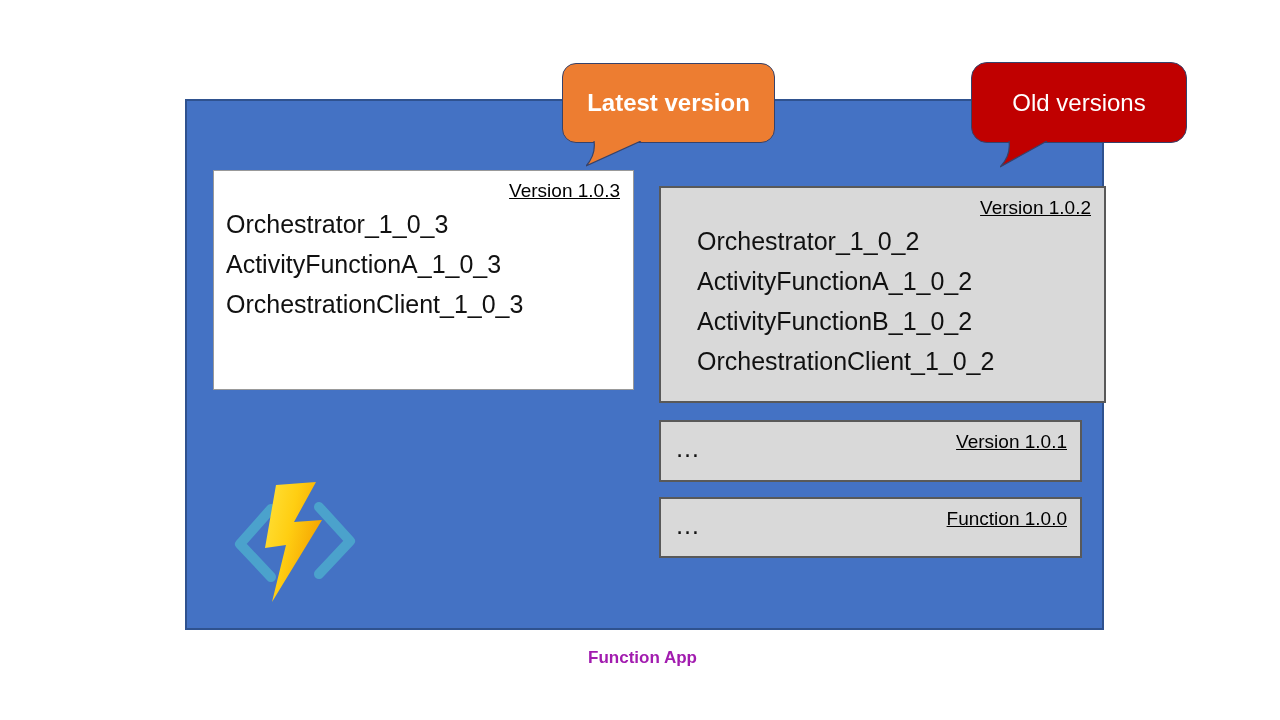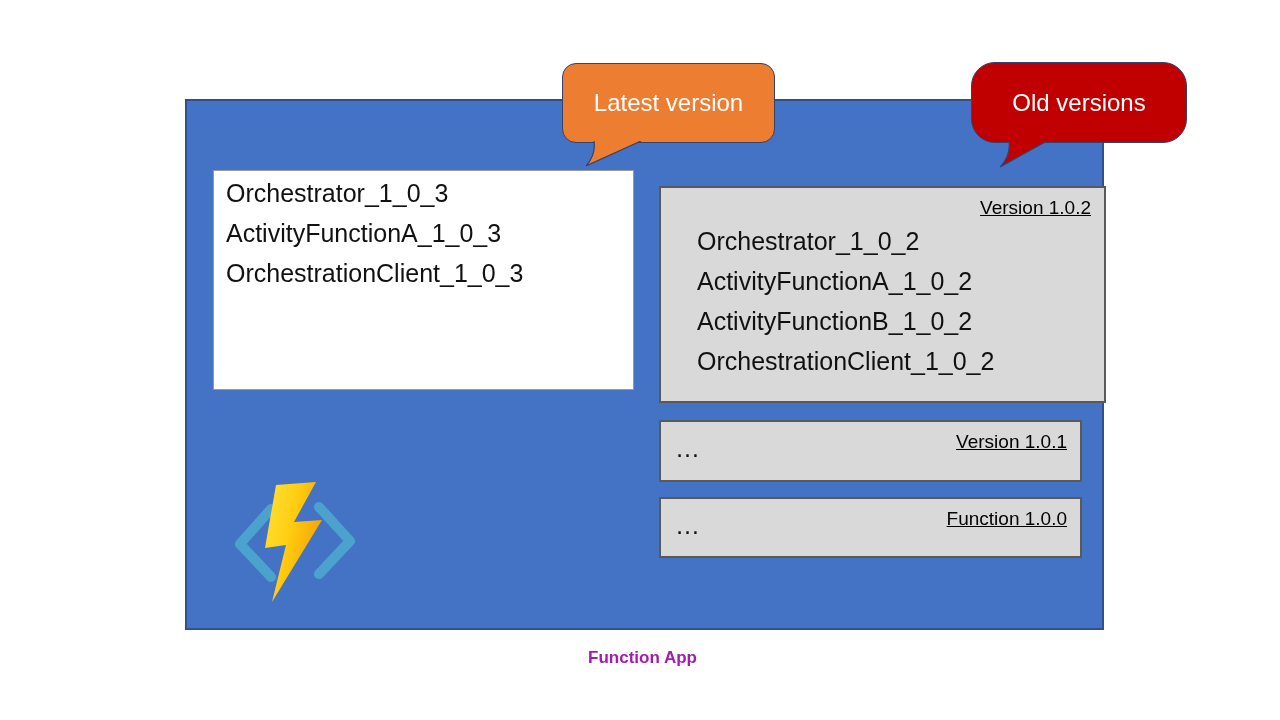--- a/index.html
+++ b/index.html
@@ -67,26 +67,27 @@
     justify-content: center;
     color: #ffffff;
     font-size: 24px;
     border: 1.5px solid #35426B;
   }
   .callout.latest {
     left: 562px; top: 63px;
     width: 211px; height: 78px;
     background: #ED7D31;
     border-radius: 14px;
+    font-weight: bold;
   }
   .callout.old {
     left: 971px; top: 62px;
     width: 214px; height: 79px;
     background: #C00000;
-    border-radius: 24px;
+    border-radius: 16px;
   }
   .tail { position: absolute; }
   .tail.latest-tail { left: 586px; top: 141px; }
   .tail.old-tail   { left: 1000px; top: 141px; }
 
   
   .caption {
     position: absolute;
     left: 185px; top: 648px;
     width: 915px;
@@ -100,20 +101,21 @@
   .logo { position: absolute; left: 230px; top: 472px; }
 </style>
 </head>
 <body>
 
 <div class="stage">
 
   <div class="app-rect"></div>
 
   <div class="latest-box">
+    <div class="version-label">Version 1.0.3</div>
     <div class="fn-list">
       <div class="fn-line">Orchestrator_1_0_3</div>
       <div class="fn-line">ActivityFunctionA_1_0_3</div>
       <div class="fn-line">OrchestrationClient_1_0_3</div>
     </div>
   </div>
 
   <div class="old-box v102">
     <div class="version-label">Version 1.0.2</div>
     <div class="fn-list">

